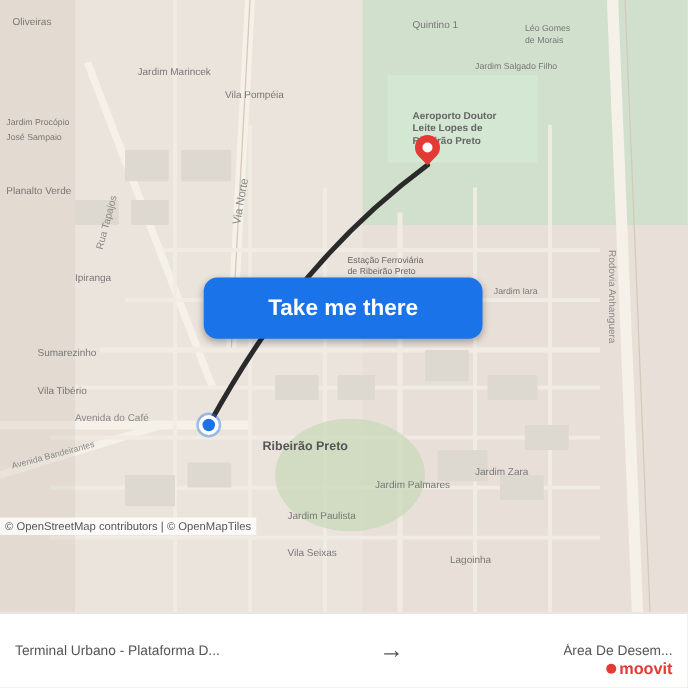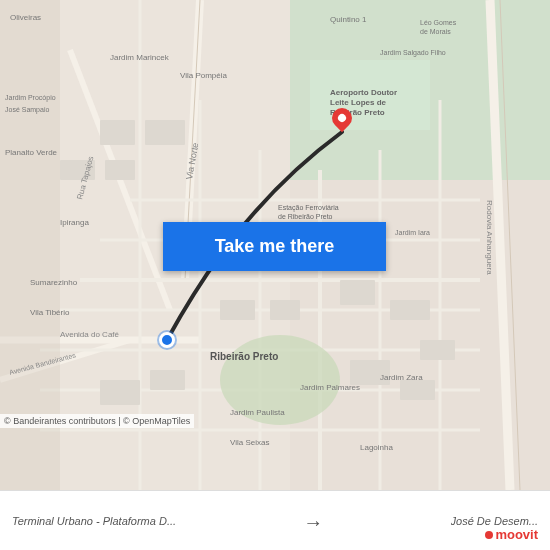--- a/index.html
+++ b/index.html
@@ -30,21 +30,21 @@
     
     #take-me-there-btn {
       position: absolute;
       top: 222px;
       left: 163px;
       width: 223px;
       height: 49px;
       background: #1a73e8;
       color: white;
       border: none;
-      border-radius: 0;
+      border-radius: 11px;
       font-size: 18px;
       font-weight: bold;
       cursor: pointer;
       display: flex;
       align-items: center;
       justify-content: center;
       box-shadow: 0 2px 6px rgba(0,0,0,0.3);
     }
 
     
@@ -111,21 +111,20 @@
       flex-direction: column;
       max-width: 200px;
     }
 
     .bottom-label {
       font-size: 11px;
       color: #555;
       white-space: nowrap;
       overflow: hidden;
       text-overflow: ellipsis;
-      font-style: italic;
     }
 
     .arrow-icon {
       color: #555;
       font-size: 20px;
       flex-shrink: 0;
       margin: 0 8px;
     }
 
     .moovit-logo {
@@ -259,31 +258,31 @@
 
   <button id="take-me-there-btn">Take me there</button>
 
   <div class="blue-dot" style="left: 159px; top: 332px;">
   </div>
 
   <div class="red-pin" style="left: 342px; top: 132px;">
     <div class="red-pin-head"></div>
   </div>
 
-  <div class="map-attribution">© Bandeirantes contributors | © OpenMapTiles</div>
+  <div class="map-attribution">© OpenStreetMap contributors | © OpenMapTiles</div>
 </div>
 
 <div id="bottom-bar">
   <div class="bottom-left">
     <span class="bottom-label">Terminal Urbano - Plataforma D...</span>
   </div>
 
   <span class="arrow-icon">→</span>
 
   <div class="bottom-right">
-    <span class="bottom-label">José De Desem...</span>
+    <span class="bottom-label">Área De Desem...</span>
   </div>
 
   <div class="moovit-logo">
     <div class="moovit-dot"></div>
     <span class="moovit-text">moovit</span>
   </div>
 </div>
 
 </body></html>

